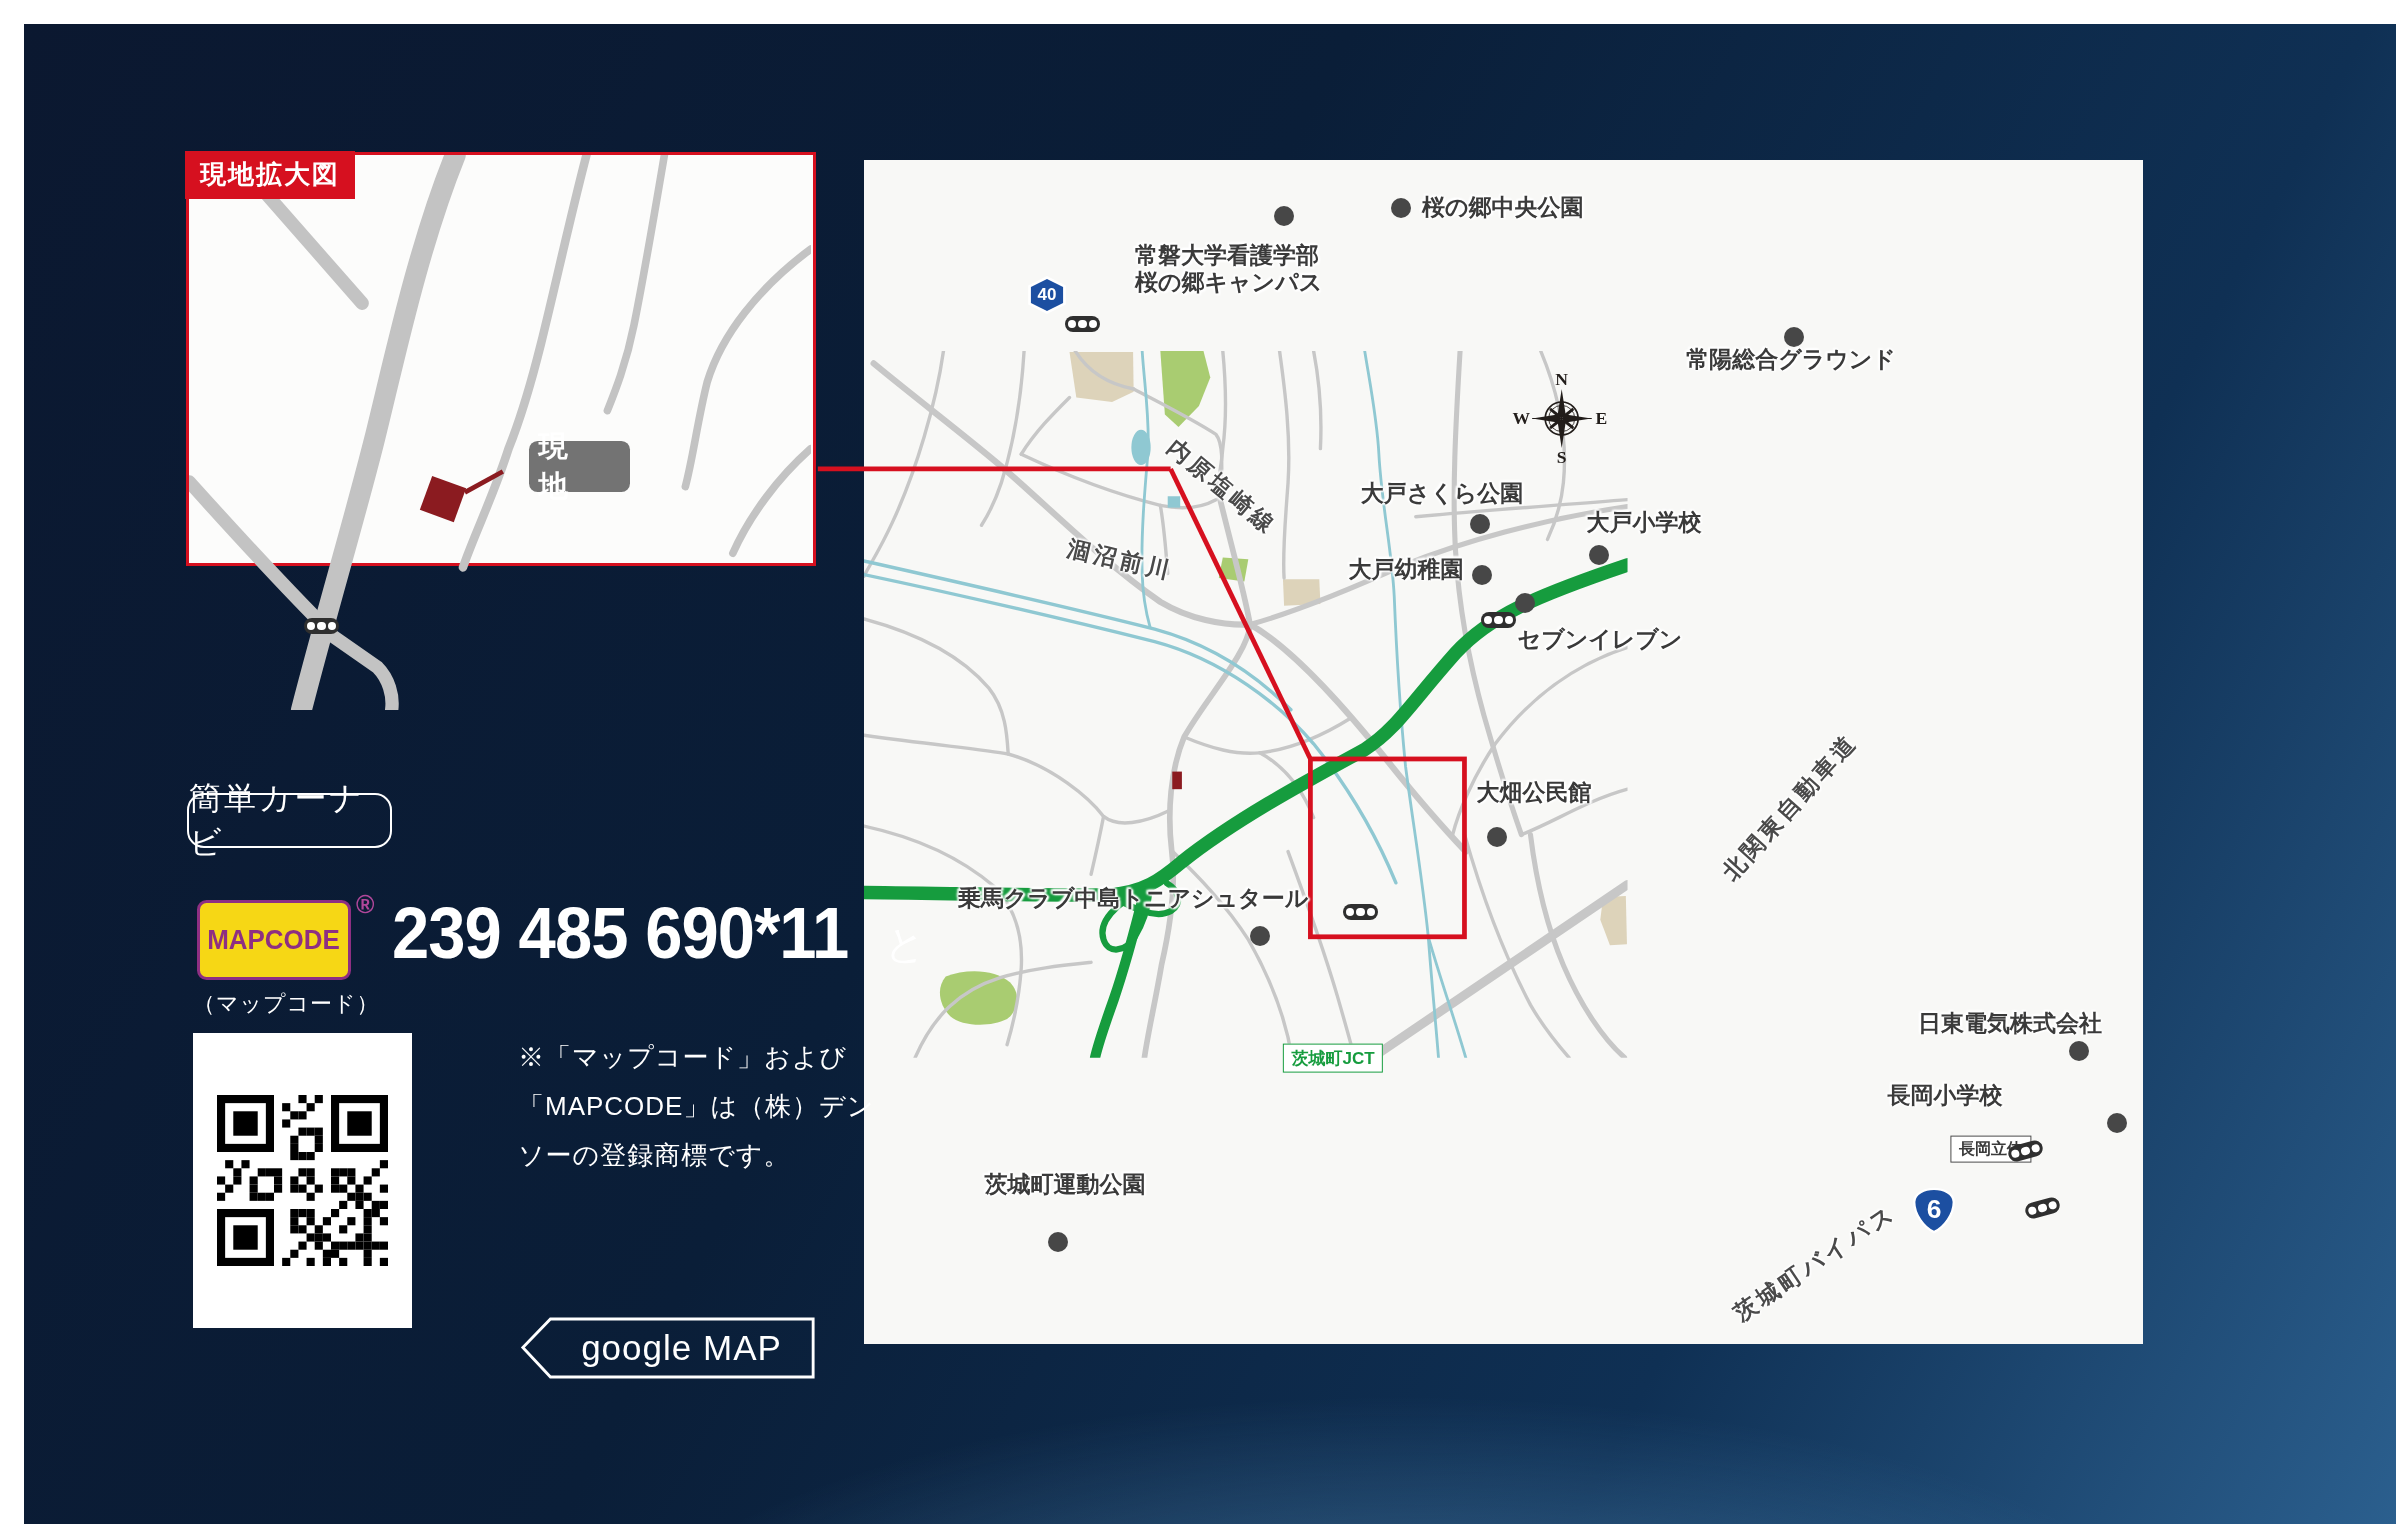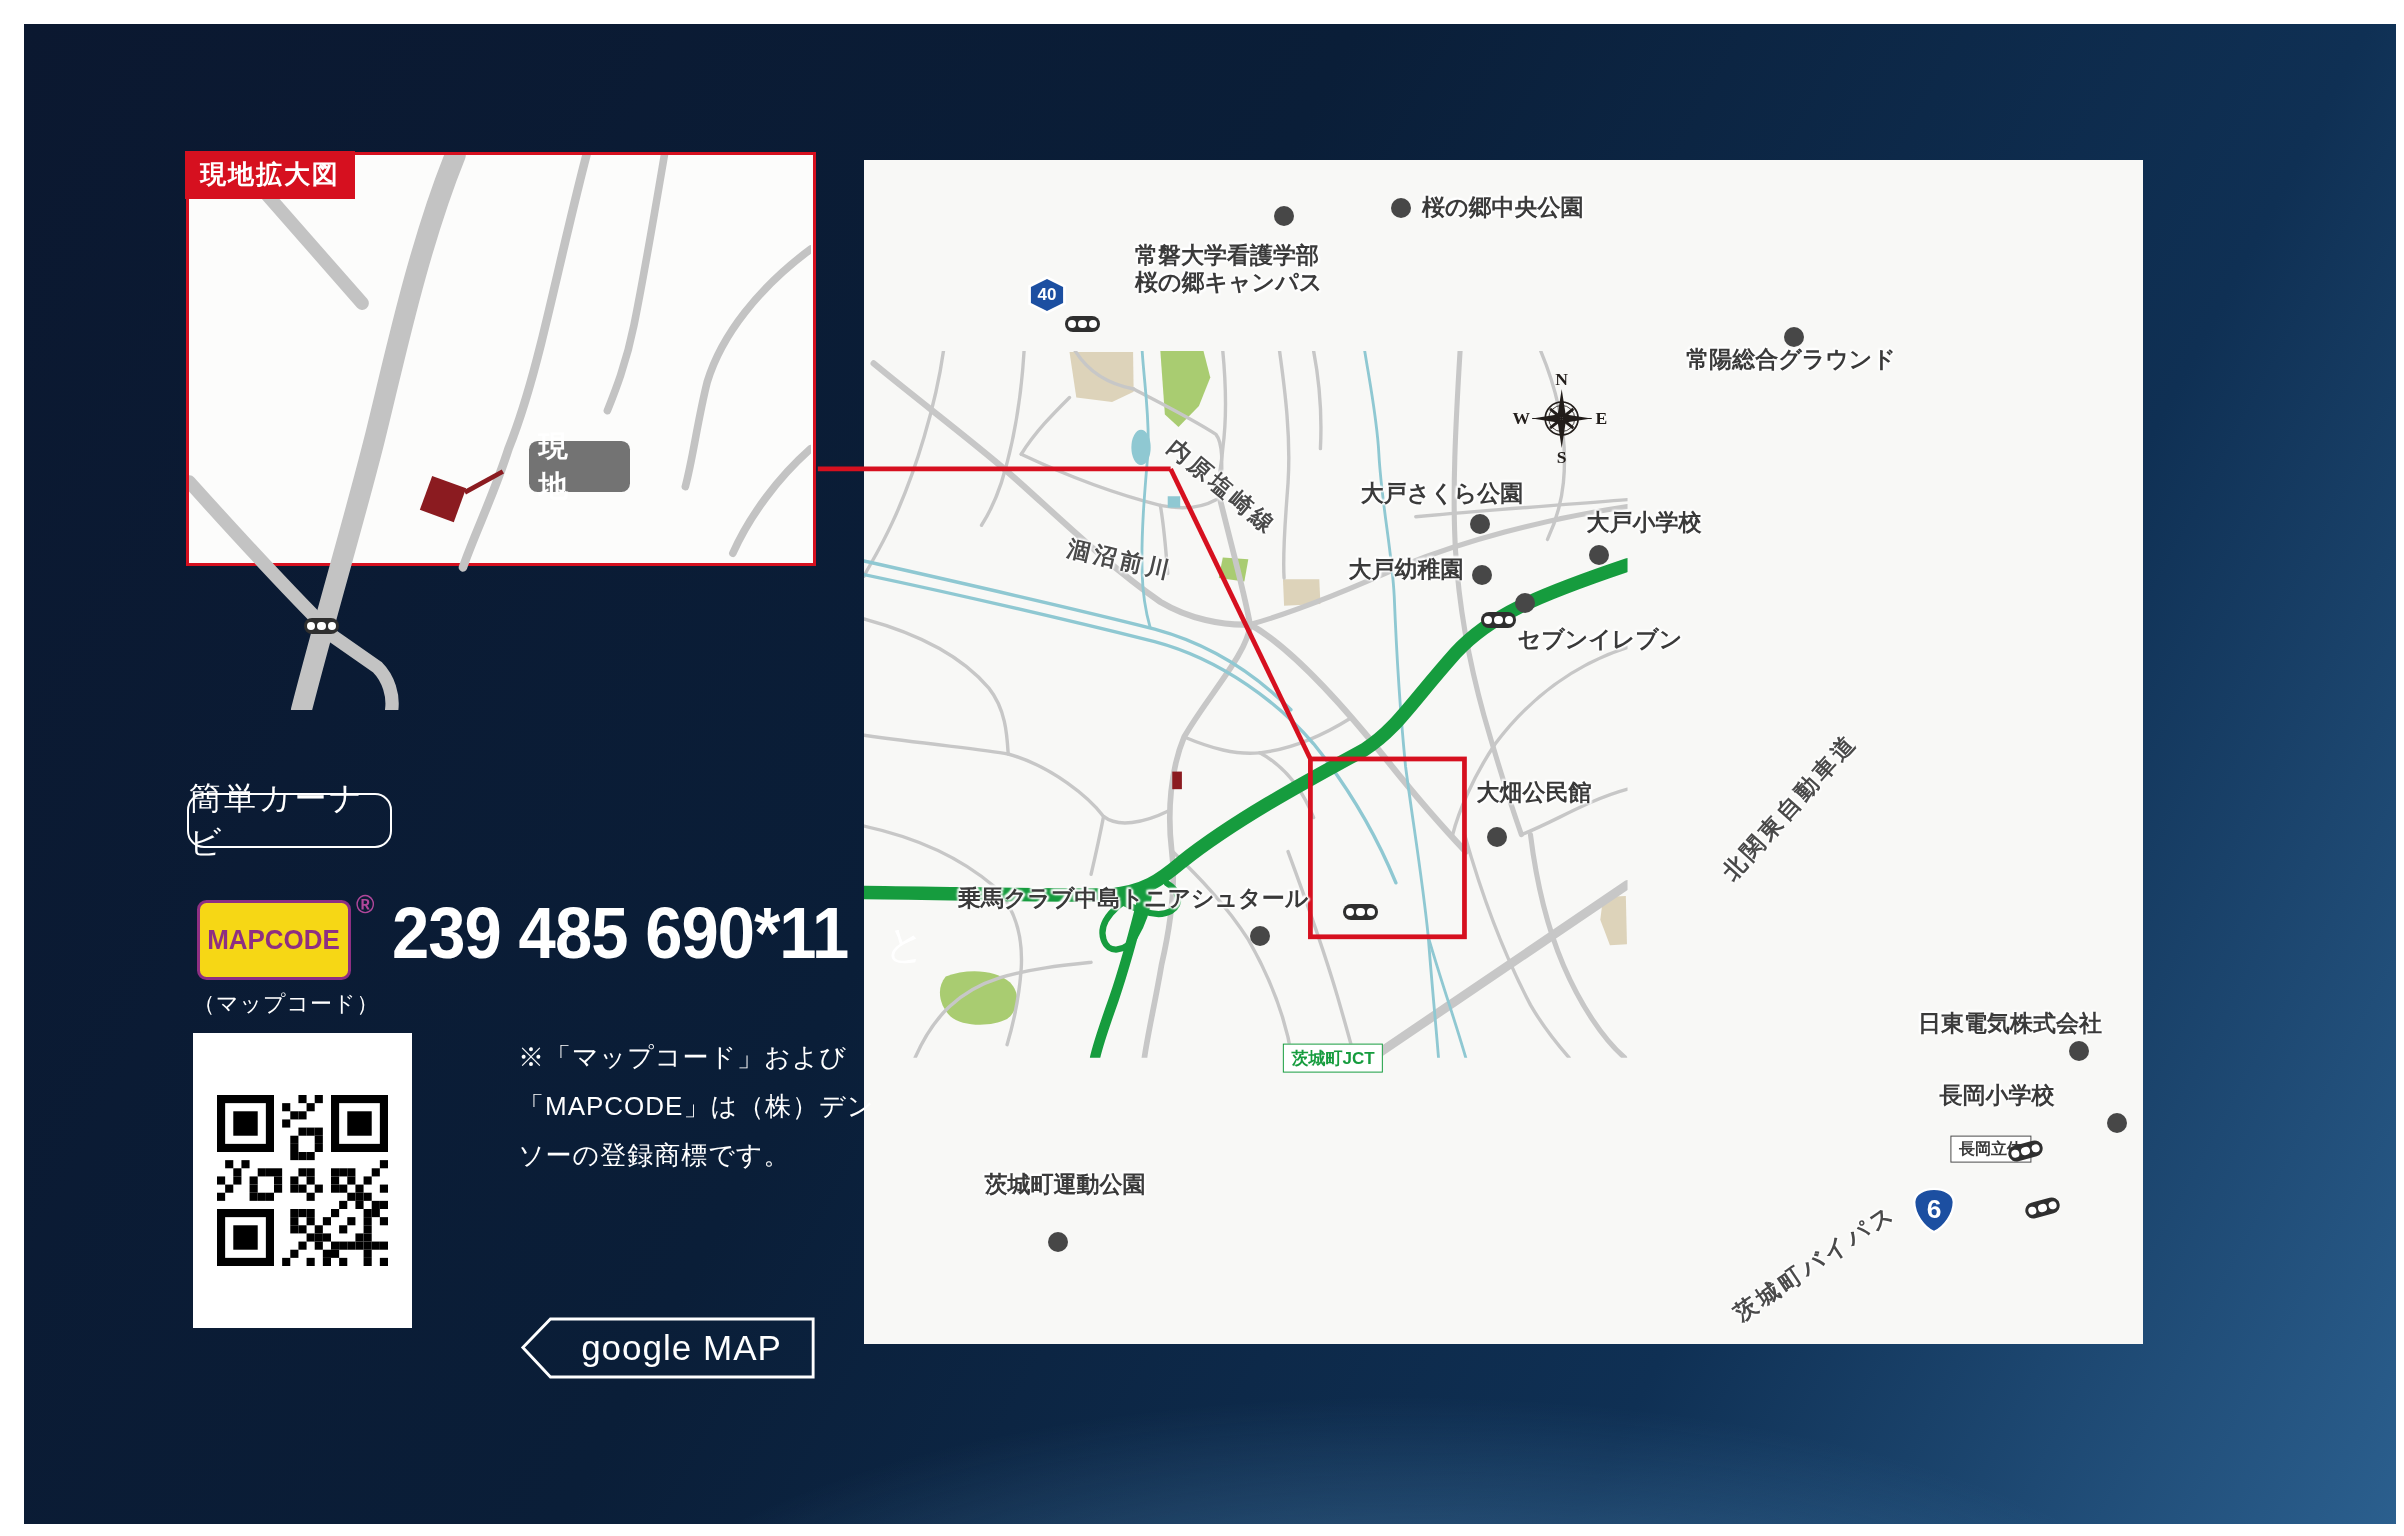--- a/index.html
+++ b/index.html
@@ -353,21 +353,21 @@
       <div class="map-label" style="left: 1600px; top: 639px;">セブンイレブン</div>
       <div class="poi-dot" style="left: 1487px; top: 827px;"></div>
       <div class="map-label" style="left: 1534px; top: 792px;">大畑公民館</div>
       <div class="poi-dot" style="left: 1250px; top: 926px;"></div>
       <div class="map-label" style="left: 1133px; top: 898px;">乗馬クラブ中島トニアシュタール</div>
       <div class="poi-dot" style="left: 1048px; top: 1232px;"></div>
       <div class="map-label" style="left: 1065px; top: 1184px;">茨城町運動公園</div>
       <div class="poi-dot" style="left: 2069px; top: 1041px;"></div>
       <div class="map-label" style="left: 2010px; top: 1023px;">日東電気株式会社</div>
       <div class="poi-dot" style="left: 2107px; top: 1113px;"></div>
-      <div class="map-label" style="left: 1997px; top: 1095px; text-align: right;">長岡小学校</div>
+      <div class="map-label" style="left: 1945px; top: 1095px; text-align: right;">長岡小学校</div>
       <div class="road-label" style="left: 1222px; top: 487px; transform: translate(-50%, -50%) rotate(40deg);">内原塩崎線</div>
       <div class="road-label" style="left: 1120px; top: 560px; transform: translate(-50%, -50%) rotate(13deg);">涸沼前川</div>
       <div class="road-label" style="left: 1790px; top: 807px; transform: translate(-50%, -50%) rotate(-48deg);">北関東自動車道</div>
       <div class="road-label" style="left: 1815px; top: 1263px; transform: translate(-50%, -50%) rotate(-34deg);">茨城町バイパス</div>
       <div class="map-box-label green" style="left: 1333px; top: 1058px; text-align: right;">茨城町JCT</div>
       <div class="map-box-label gray" style="left: 1991px; top: 1126px;">長岡立体</div>
       <div class="tl" style="left: 1065px; top: 316px; transform: rotate(0deg);">
         <span></span>
         <span></span>
         <span></span>

